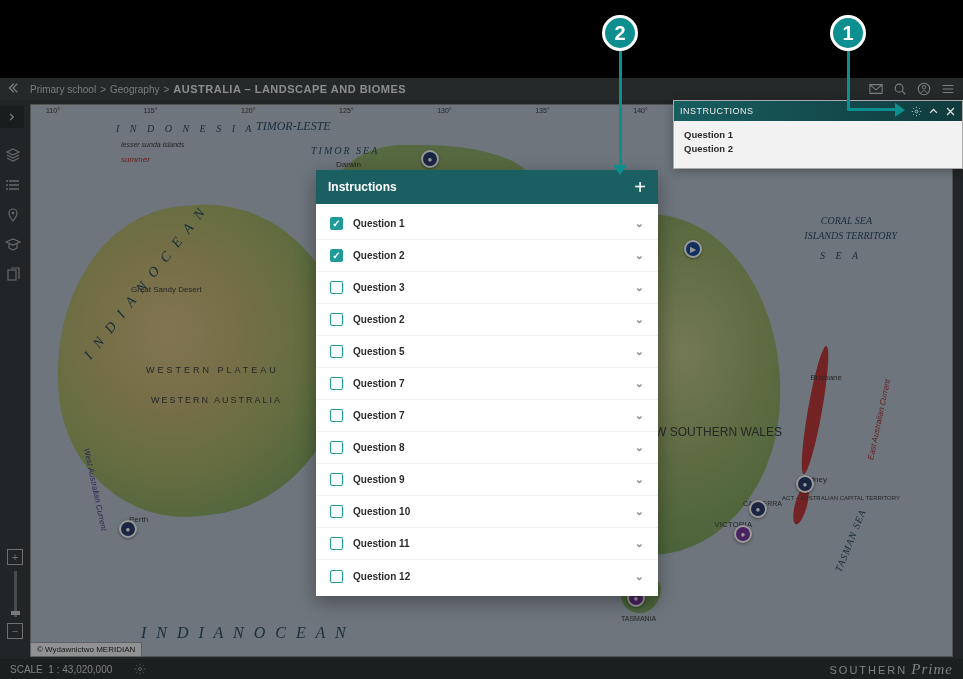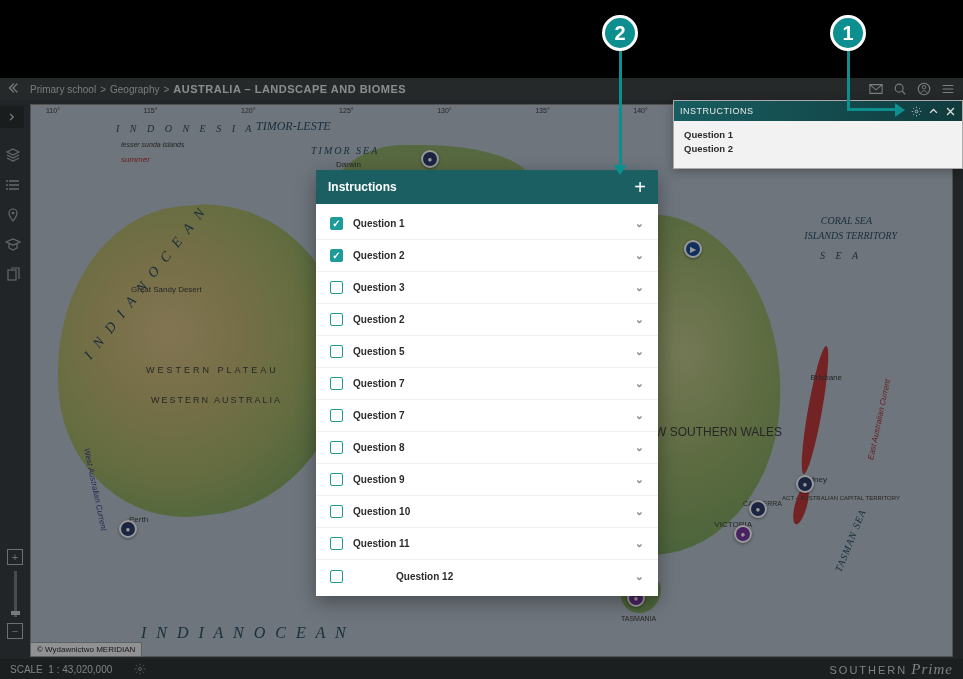--- a/index.html
+++ b/index.html
@@ -282,21 +282,21 @@
     height: 32px;
     display: flex;
     align-items: center;
     padding: 0 14px;
     font-size: 10px;
     font-weight: bold;
     color: #2b2b2b;
     border-bottom: 1px solid #f0f0f0;
     cursor: pointer;
   }
-  .q-row:last-child { border-bottom: none; gap: 43px; }
+  .q-row:last-child { border-bottom: none; }
   .q-row .cb {
     width: 13px; height: 13px;
     border: 1.5px solid #1f9c9a;
     border-radius: 2px;
     margin-right: 10px;
     display: flex; align-items: center; justify-content: center;
     color: #fff;
     font-size: 10px;
   }
   .q-row .cb.checked { background: #1f9c9a; }

